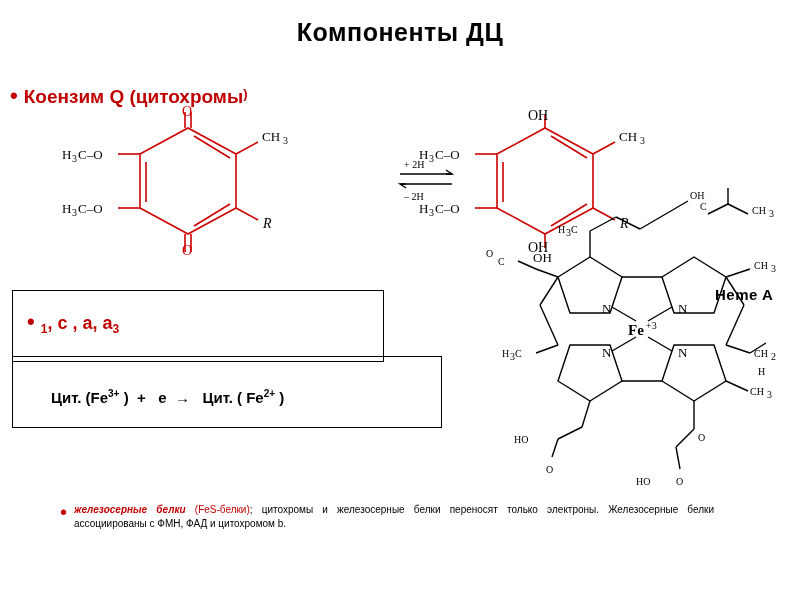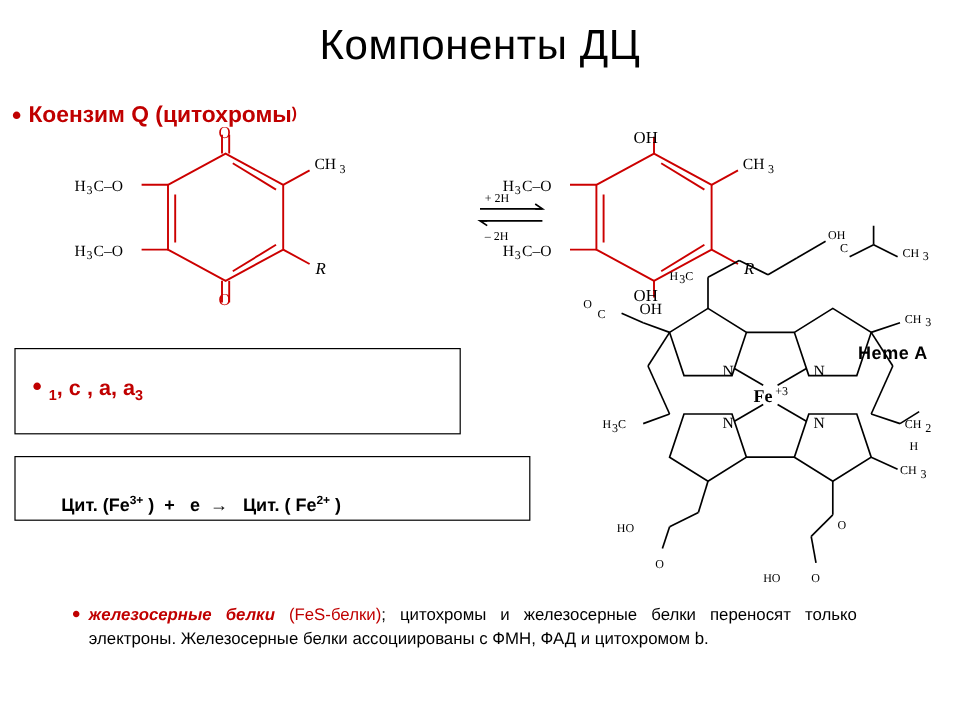--- a/index.html
+++ b/index.html
@@ -19,22 +19,22 @@
     width: 800px;
     height: 600px;
   }
   
   .title {
     position: absolute;
     top: 18px;
     left: 0;
     width: 800px;
     text-align: center;
-    font-size: 35px;
-    font-weight: normal;
+    font-size: 25px;
+    font-weight: bold;
     color: #000000;
     letter-spacing: 0.5px;
   }
   
   .bullet-1 {
     position: absolute;
     top: 86px;
     left: 10px;
     display: flex;
     align-items: flex-start;
@@ -83,23 +83,23 @@
   .box-cyt-inner .sub {
     font-size: 12px;
     vertical-align: sub;
     position: relative;
     top: 4px;
   }
   
   .box-rxn {
     position: absolute;
     left: 12px;
-    top: 380px;
+    top: 356px;
     width: 430px;
-    height: 54px;
+    height: 72px;
     border: 1.5px solid #000000;
     box-sizing: border-box;
   }
   .box-rxn-inner {
     position: absolute;
     left: 13px;
     top: 14px;
     color: #000000;
     font-weight: bold;
     font-size: 15px;
@@ -128,21 +128,21 @@
     align-items: flex-start;
   }
   .bottom-block .bdot {
     color: #c00000;
     font-size: 20px;
     line-height: 18px;
     margin-right: 7px;
     flex: 0 0 auto;
   }
   .bottom-text {
-    font-size: 14px;
+    font-size: 10px;
     color: #000000;
     line-height: 1.42;
     text-align: justify;
     width: 640px;
   }
   .bottom-text .em-red {
     color: #c00000;
     font-weight: bold;
     font-style: italic;
   }

